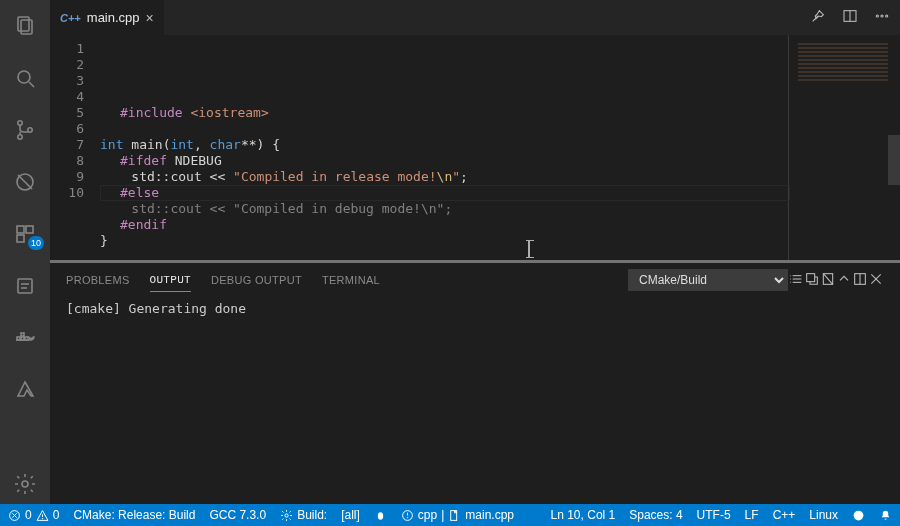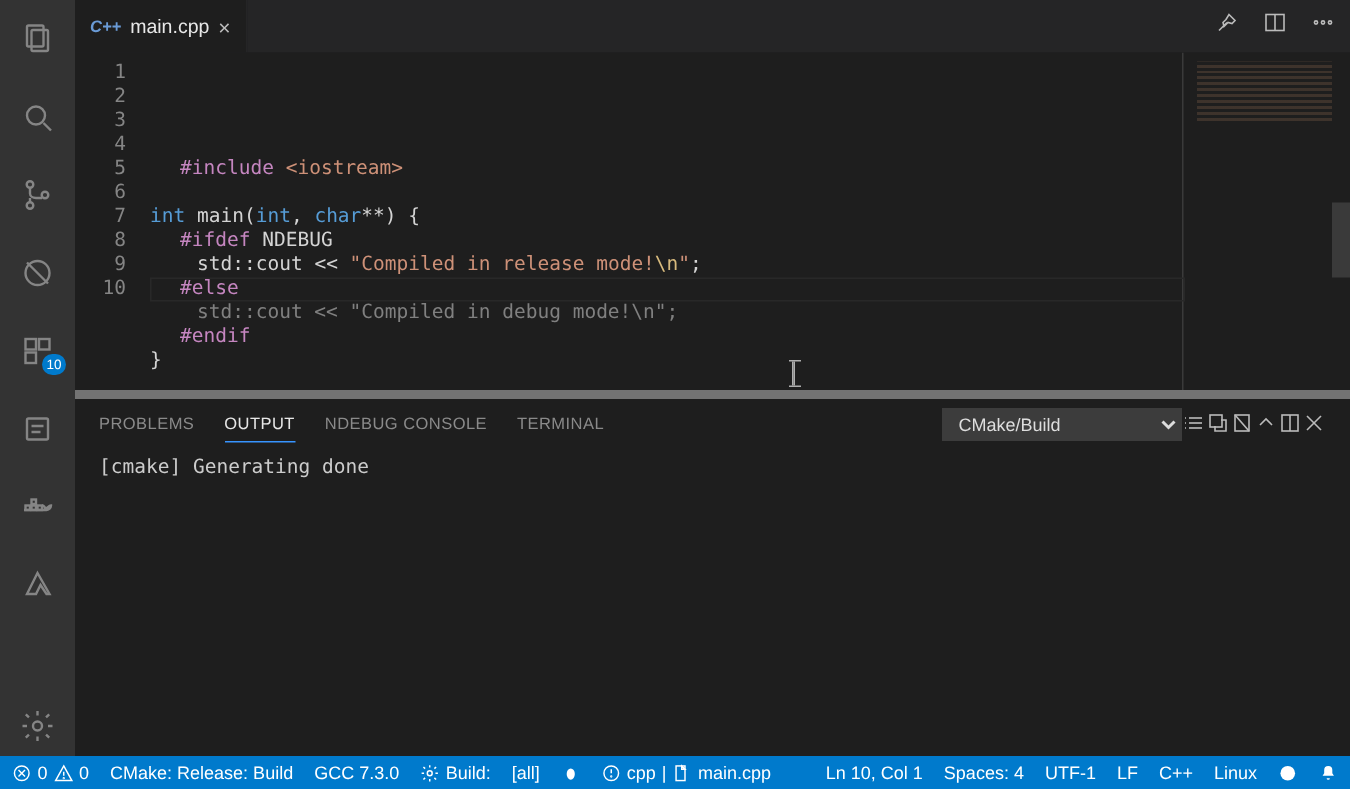--- a/index.html
+++ b/index.html
@@ -45,24 +45,24 @@
   
   .minimap { position:absolute; right:12px; top:6px; width:90px; height:40px; opacity:.35;
     background: repeating-linear-gradient(0deg,#795a45 0 2px, transparent 2px 4px); }
   .scroll-thumb { position:absolute; right:0; top:100px; width:12px; height:50px; background:#3a3a3a; }
 
   .cursor-ibeam { position:absolute; left:478px; top:206px; width:2px; height:16px; border-left:1px solid #aeaeae; border-right:1px solid #aeaeae; }
   .cursor-ibeam::before, .cursor-ibeam::after { content:""; position:absolute; left:-3px; width:8px; height:1px; background:#aeaeae; }
   .cursor-ibeam::before { top:-1px; } .cursor-ibeam::after { bottom:-1px; }
 
   
-  .panel { height:244px; border-top:6px solid #737373; display:flex; flex-direction:column; background:#1e1e1e; }
+  .panel { height:244px; border-top:3px solid #737373; display:flex; flex-direction:column; background:#1e1e1e; }
   .panel-tabs { display:flex; align-items:center; height:34px; padding:0 16px; gap:20px; font-size:11px; letter-spacing:.3px; color:#8a8a8a; }
   .panel-tabs .pt { cursor:pointer; }
-  .panel-tabs .pt.active { color:#e7e7e7; border-bottom:1px solid #3794ff; padding-bottom:5px; margin-bottom:-5px; }
+  .panel-tabs .pt.active { color:#e7e7e7; border-bottom:1px solid #3794ff; padding-bottom:5px; margin-bottom:-5px;font-family:Liberation Mono, monospace; }
   .panel-tabs .right { margin-left:auto; display:flex; align-items:center; }
   .panel-tabs select { background:#3c3c3c; color:#ddd; border:1px solid #3c3c3c; font-size:12px; height:22px; width:160px; padding:0 6px; }
   .panel-tabs svg { width:16px; height:16px; stroke:#bbb; fill:none; stroke-width:1.6; }
   .panel-body { flex:1; padding:4px 16px; font-family:"Consolas","Menlo",monospace; font-size:13px; line-height:16px; color:#cccccc; }
   .panel-body div { white-space:pre; }
 
   
   .statusbar { height:22px; background:#007acc; color:#fff; display:flex; align-items:center; font-size:12px; padding:0 8px; gap:14px; white-space:nowrap; }
   .statusbar .sb-item { display:flex; align-items:center; gap:4px; }
   .statusbar .sb-right { margin-left:auto; display:flex; align-items:center; gap:14px; }
@@ -184,21 +184,21 @@
       <div class="row"><span class="tok-pp">#include </span><span class="tok-inc">&lt;iostream&gt;</span></div><div class="row"><span></span></div><div class="row"><span class="tok-kw">int </span><span class="tok-id">main</span><span class="tok-pun">(</span><span class="tok-ty">int</span><span class="tok-pun">, </span><span class="tok-ty">char</span><span class="tok-pun">**</span><span class="tok-pun">) {</span></div><div class="row"><span class="tok-pp">#ifdef </span><span class="tok-id">NDEBUG</span></div><div class="row"><span class="tok-dim">    </span><span class="tok-id">std</span><span class="tok-pun">::</span><span class="tok-id">cout</span><span class="tok-pun"> &lt;&lt; </span><span class="tok-str">"Compiled in release mode!</span><span class="tok-esc">\n</span><span class="tok-str">"</span><span class="tok-pun">;</span></div><div class="row"><span class="tok-pp">#else</span></div><div class="row"><span class="tok-dim">    </span><span class="tok-dim">std::cout &lt;&lt; </span><span class="tok-dim">"Compiled in debug mode!\n"</span><span class="tok-dim">;</span></div><div class="row"><span class="tok-pp">#endif</span></div><div class="row"><span class="tok-pun">}</span></div><div class="row"><span></span></div></div>
       <div class="minimap"></div>
       <div class="scroll-thumb"></div>
       <div class="cursor-ibeam"></div>
     </div>
 
     <div class="panel">
       <div class="panel-tabs">
         <span class="pt">PROBLEMS</span>
         <span class="pt active">OUTPUT</span>
-        <span class="pt">NDEBUG CONSOLE</span>
+        <span class="pt">DEBUG OUTPUT</span>
         <span class="pt">TERMINAL</span>
         <div class="right">
           <select value="CMake/Build">
             <option>CMake/Build</option>
           </select>
           <span><svg viewBox="0 0 24 24">
                 <line x1="7" y1="7" x2="20" y2="7"></line>
                 <line x1="7" y1="12" x2="20" y2="12"></line>
                 <line x1="7" y1="17" x2="20" y2="17"></line>
                 <line x1="3" y1="7" x2="4" y2="7"></line>
@@ -279,21 +279,21 @@
     <svg viewBox="0 0 24 24">
         <rect x="5" y="3" width="11" height="18"></rect>
         <path d="M12 3l4 4h-4z"></path>
       </svg>
     <span>main.cpp</span>
   </span>
 
   <span class="sb-right">
     <span class="sb-item">Ln 10, Col 1</span>
     <span class="sb-item">Spaces: 4</span>
-    <span class="sb-item">UTF-1</span>
+    <span class="sb-item">UTF-5</span>
     <span class="sb-item">LF</span>
     <span class="sb-item">C++</span>
     <span class="sb-item">Linux</span>
     <span class="sb-item fill">
         <svg viewBox="0 0 24 24">
           <circle cx="12" cy="12" r="9"></circle>
           <circle cx="9" cy="10" r="1"></circle>
           <circle cx="15" cy="10" r="1"></circle>
           <path d="M8 15c1.3 1.3 6.7 1.3 8 0" fill="none" stroke="#fff"></path>
         </svg>

